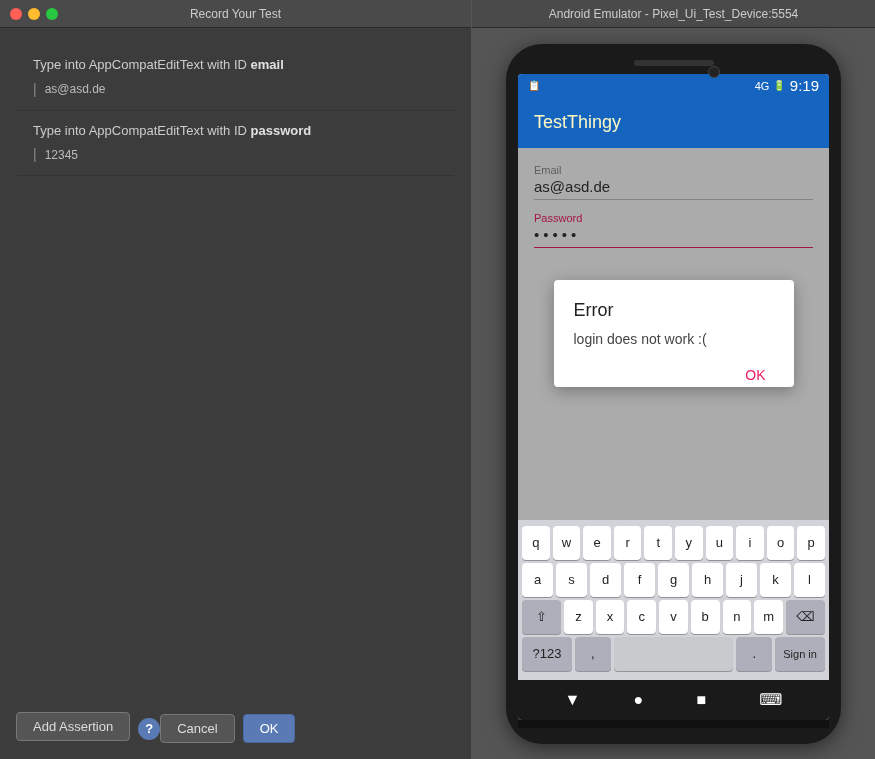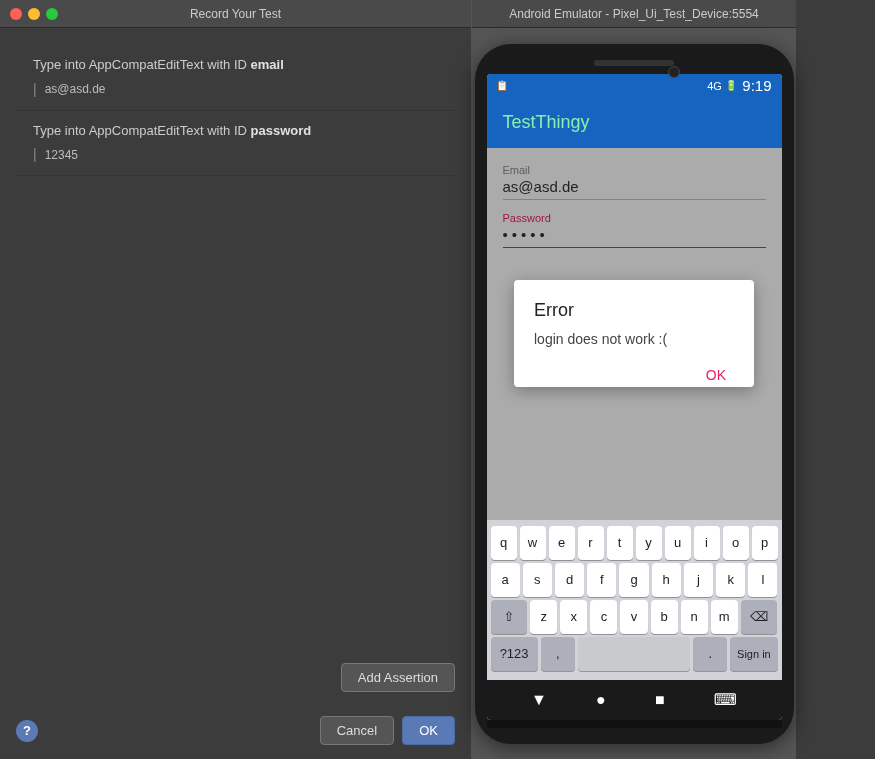--- a/index.html
+++ b/index.html
@@ -82,21 +82,20 @@
       font-size: 14px;
     }
 
     .step-item.tap-step {
       padding: 12px 16px;
     }
 
     .bottom-area {
       padding: 10px 16px;
       display: flex;
-      flex-direction: column;
       gap: 8px;
     }
 
     .add-assertion-row {
       display: flex;
       justify-content: flex-end;
       padding: 8px 0;
     }
 
     .btn {
@@ -147,21 +146,21 @@
     }
 
     .btn-ok {
       background: #5a7ab5;
       color: white;
       border-color: #4a6aa5;
     }
 
     
     .right-panel {
-      width: 324px;
+      width: 403px;
       height: 759px;
       background: #555;
       display: flex;
       flex-direction: column;
     }
 
     .emulator-titlebar {
       height: 28px;
       background: #4a4a4a;
       display: flex;
@@ -244,21 +243,21 @@
     
     .app-bar {
       height: 50px;
       background: #1565c0;
       display: flex;
       align-items: center;
       padding: 0 16px;
     }
 
     .app-title {
-      color: #86efac;
+      color: #fef9c3;
       font-size: 18px;
       font-weight: 500;
       text-align: center;
     }
 
     
     .app-content {
       flex: 1;
       background: #f5f5f5;
       padding: 16px;

